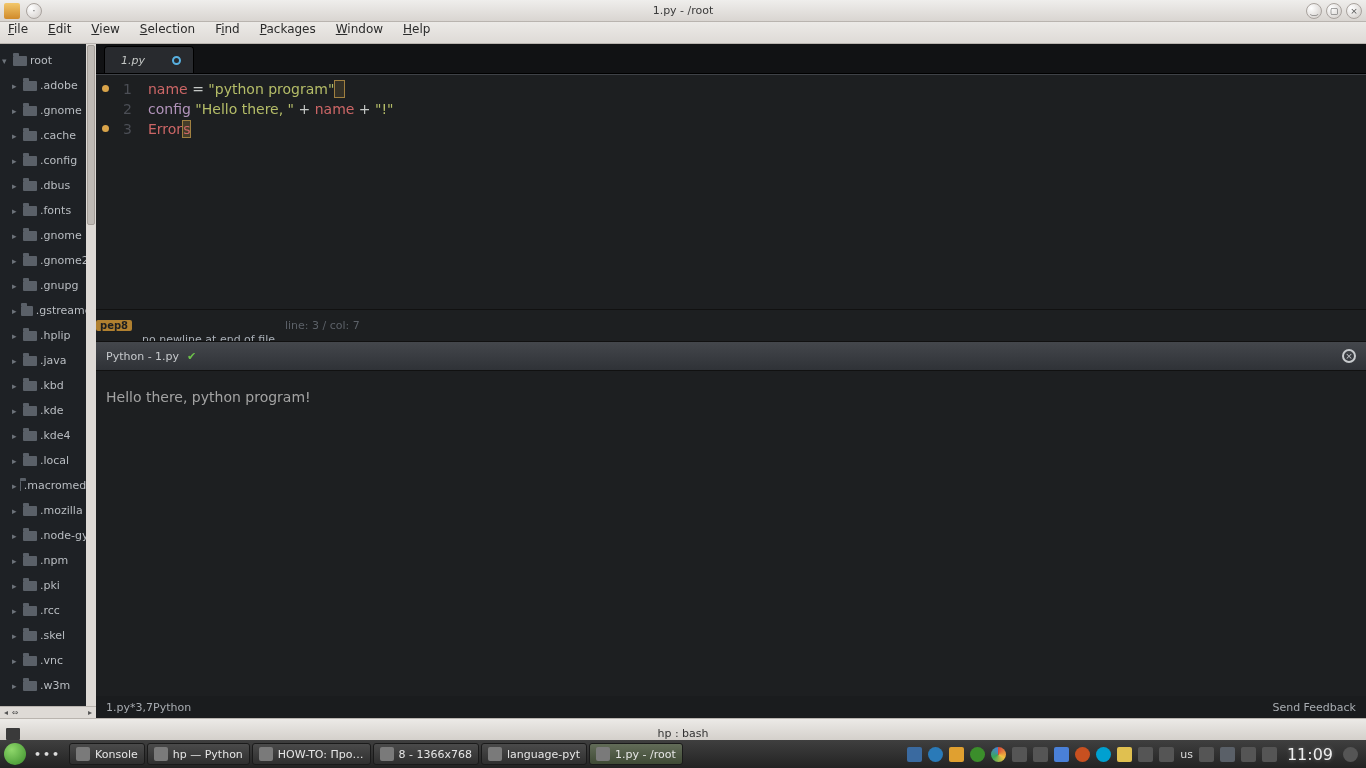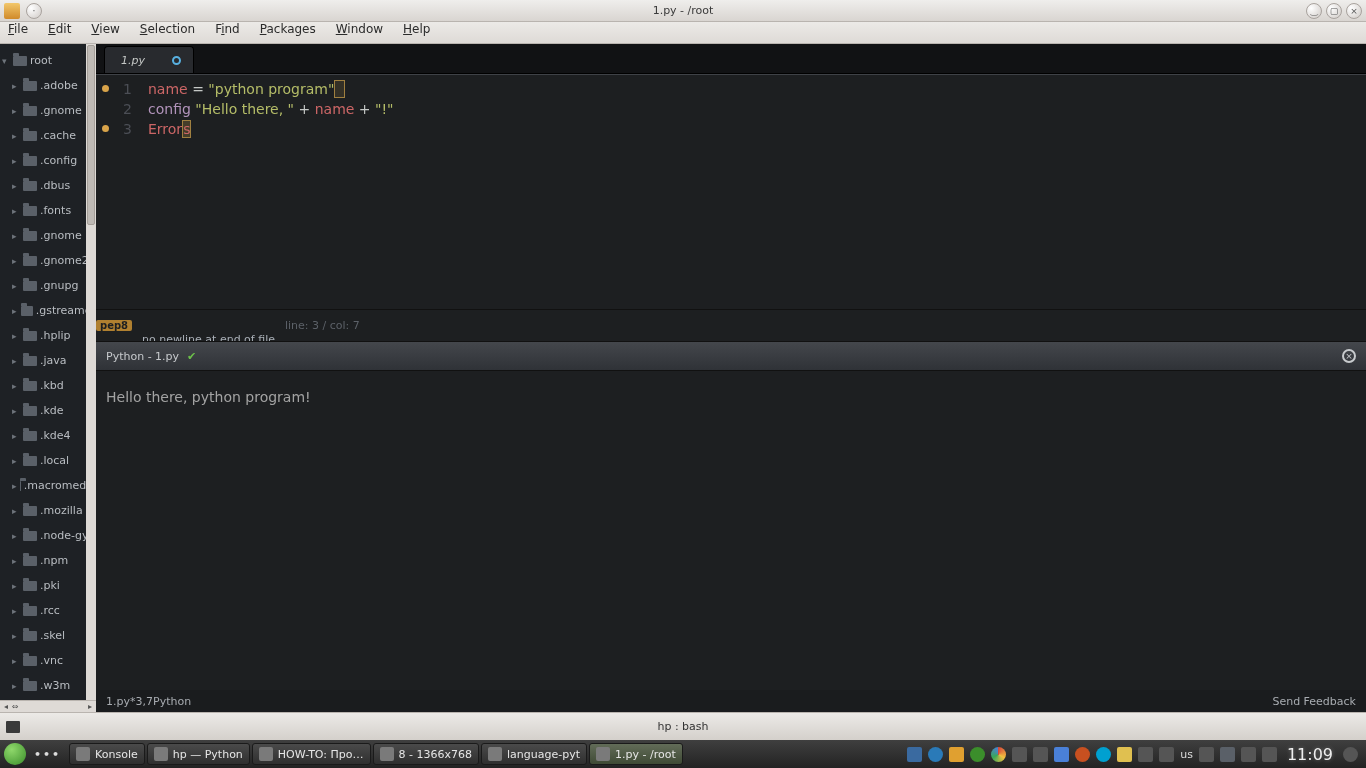--- a/index.html
+++ b/index.html
@@ -51,21 +51,21 @@
 
 .run-hdr { height: 30px; background: linear-gradient(#44474c, #2f3237); display: flex; align-items: center; color: #c7cacd; font-size: 11px; padding: 0 10px; gap: 8px; border-top: 1px solid #111; border-bottom: 1px solid #111; position: relative; }
 .run-hdr .ok { color: #6cc04a; font-weight: bold; }
 .run-hdr .close { position: absolute; right: 10px; width: 14px; height: 14px; border: 2px solid #c7cacd; border-radius: 50%; display: flex; align-items: center; justify-content: center; font-size: 9px; }
 
 .output { flex: 1; background: #1d1f21; color: #a3a3a3; font-family: "DejaVu Sans Mono", Menlo, monospace; font-size: 14px; padding: 18px 10px; }
 
 .statusbar { height: 22px; background: #1a1c1e; color: #a8acb1; font-size: 11px; display: flex; align-items: center; padding: 0 10px; }
 .statusbar .spacer { flex: 1; }
 
-.konsole-strip { height: 28px; background: linear-gradient(#eceae7, #d4d0cb); border-top: 1px solid #b9b4af; display: flex; align-items: center; font-size: 11px; color: #333; position: relative; }
+.konsole-strip { height: 22px; background: linear-gradient(#eceae7, #d4d0cb); border-top: 1px solid #b9b4af; display: flex; align-items: flex-end; font-size: 11px; color: #333; position: relative; }
 .konsole-strip .ic { width: 14px; height: 12px; background: #3a3a3a; margin: 0 6px; border-radius: 1px; }
 .konsole-strip .text { position: absolute; left: 50%; transform: translateX(-50%); }
 
 .taskbar { height: 28px; background: linear-gradient(#3f3f3f, #232323); display: flex; align-items: center; color: #ddd; font-size: 11px; padding: 0 4px; gap: 2px; }
 .taskbar .btn { height: 22px; background: linear-gradient(#4a4a4a, #2f2f2f); border: 1px solid #1a1a1a; border-radius: 3px; display: flex; align-items: center; padding: 0 6px; gap: 5px; color: #e6e6e6; }
 .taskbar .btn.active { background: linear-gradient(#626c58, #3f4a35); }
 .taskbar .sq { width: 14px; height: 14px; background: #7a7a7a; border-radius: 2px; }
 .taskbar .tray { margin-left: auto; display: flex; align-items: center; gap: 6px; padding-right: 4px; }
 .taskbar .tray .tic { width: 15px; height: 15px; background: #555; border-radius: 2px; }
 .taskbar .start { width: 22px; height: 22px; border-radius: 50%; background: radial-gradient(circle at 35% 30%, #8fd86b, #3b8e2b); }

